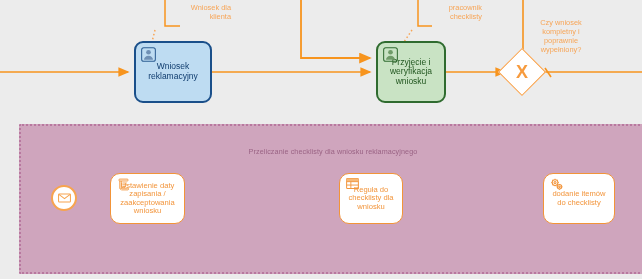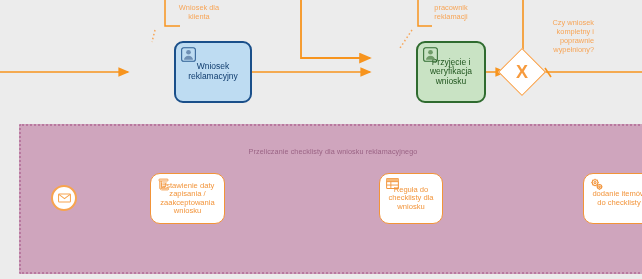--- a/index.html
+++ b/index.html
@@ -28,21 +28,20 @@
   
   .task {
     position: absolute;
     box-sizing: border-box;
     border-radius: 9px;
     display: flex;
     align-items: center;
     justify-content: center;
     text-align: center;
     overflow: hidden;
-    margin-left: 40px;
   }
   .task .label {
     display: block;
     line-height: 1.12;
     padding: 0 4px;
     white-space: pre-line;
   }
   .task .tico {
     position: absolute;
     left: 5px; top: 4px;
@@ -119,23 +118,23 @@
     letter-spacing: .1px;
   }
 
   
   .anno {
     position: absolute;
     color: #f7a557;
     font-size: 7.4px;
     line-height: 1.22;
     white-space: pre-line;
-    text-align: center;
-  }
-  .anno.center { text-align: right; }
+    text-align: right;
+  }
+  .anno.center { text-align: center; }
 </style>
 </head>
 <body>
 
 <div id="canvas">
 
   <svg class="layer" width="642" height="279" viewBox="0 0 642 279">
     <defs>
       <marker id="arrow" markerWidth="7" markerHeight="7" refX="6" refY="3" orient="auto">
         <path d="M0,0 L7,3 L0,6 z" fill="#f7941e"></path>
@@ -165,21 +164,21 @@
     <path d="M185,198 L216,198" stroke="#f7941e" stroke-width="1.6" fill="none" marker-end="url(#arrow)"></path>
     <path d="M318,198 L335,198" stroke="#f7941e" stroke-width="1.6" fill="none" marker-end="url(#arrow)"></path>
     <path d="M413,198 L440,198" stroke="#f7941e" stroke-width="1.6" fill="none" marker-end="url(#arrow)"></path>
     <path d="M522,198 L538,198" stroke="#f7941e" stroke-width="1.6" fill="none" marker-end="url(#arrow)"></path>
   </svg>
 
   <div class="anno" style="left:167px; top:3px; width:64px;">Wniosek dla
 klienta</div>
 
   <div class="anno" style="left:420px; top:3px; width:62px;">pracownik
-reklamacji</div>
+checklisty</div>
 
   <div class="anno center" style="left:528px; top:18px; width:66px;">Czy wniosek
 kompletny i
 poprawnie
 wypełniony?</div>
 
   <div class="task task-user-blue" style="left:134px; top:41px; width:78px; height:62px;">
     <span class="tico">
       <svg width="15" height="15" viewBox="0 0 16 16">
         <rect x="0.7" y="0.7" width="14.6" height="14.6" rx="2.2" fill="none" stroke="#2c5d92" stroke-width="1.1"></rect>

